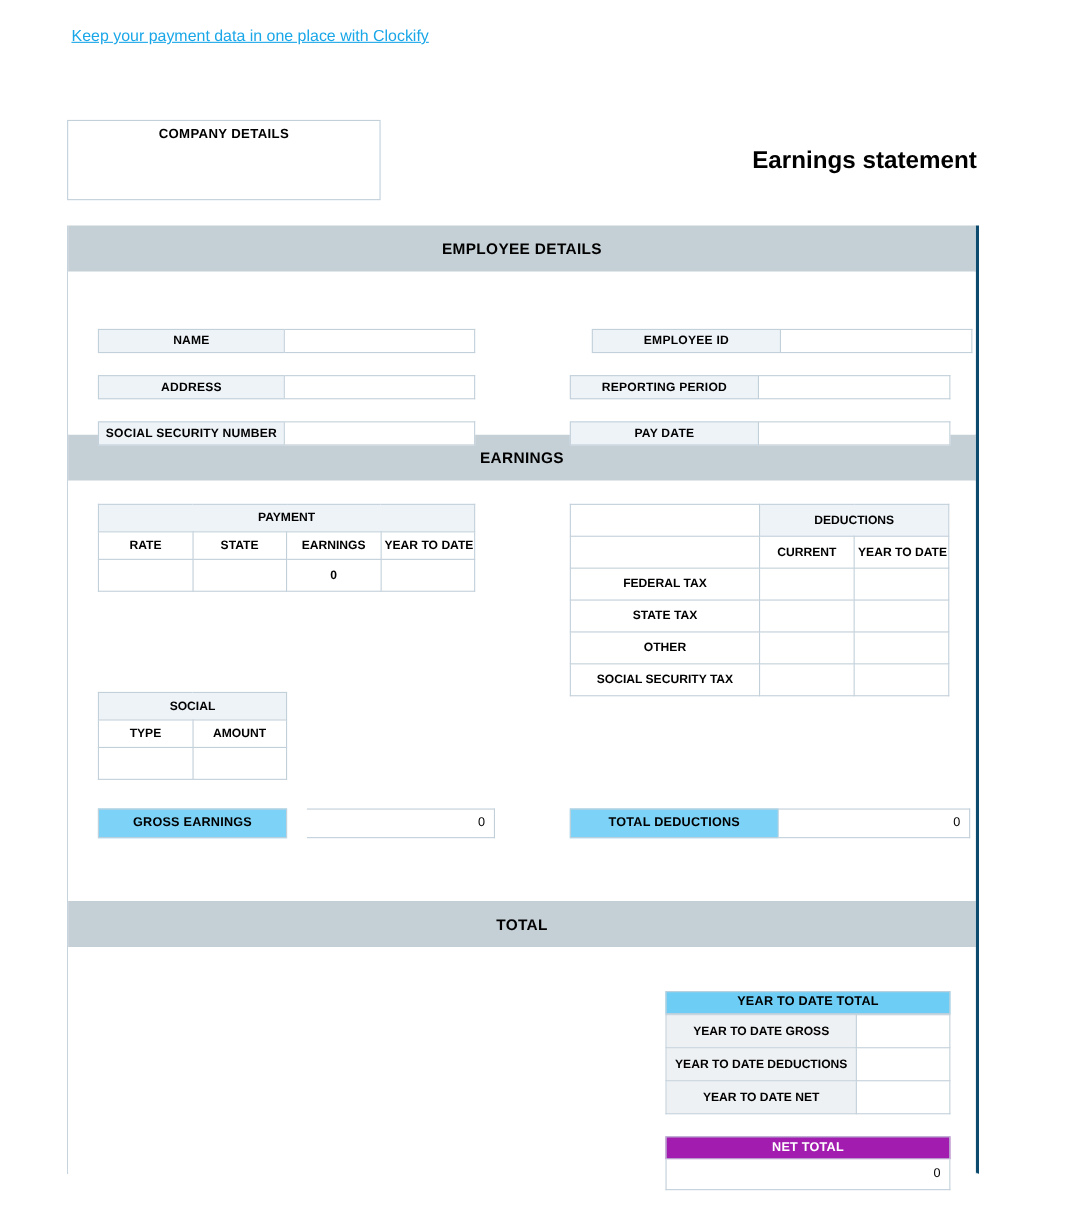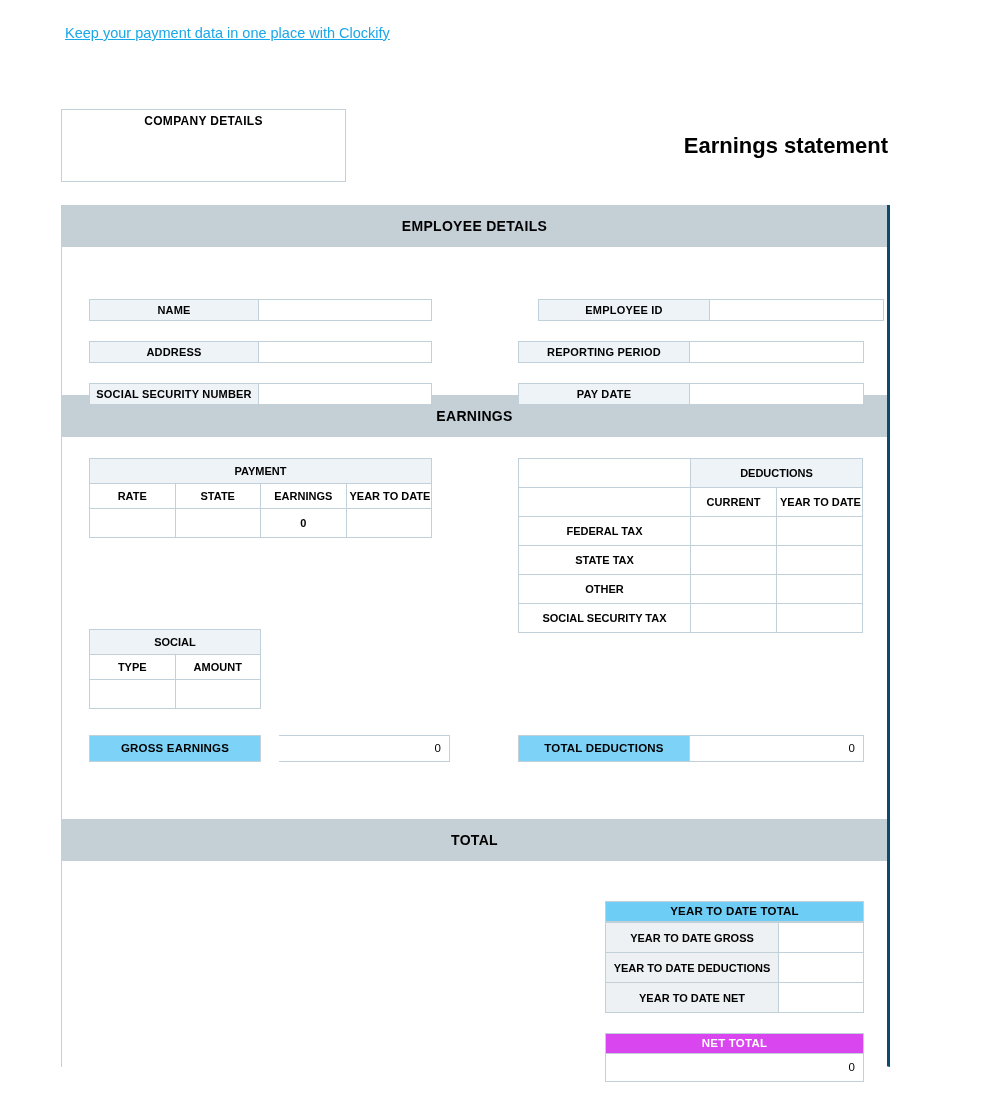--- a/index.html
+++ b/index.html
@@ -219,21 +219,21 @@
   table.ytd td.amt { background: #ffffff; }
 
   
   .net-block {
     position: absolute;
     left: 543px;
     top: 772px;
     width: 259px;
   }
   .net-head {
-    background: #d946ef;
+    background: #a21caf;
     border: 1px solid #c2d0da;
     box-sizing: border-box;
     height: 21px;
     line-height: 19px;
     text-align: center;
     font-size: 11.5px;
     font-weight: bold;
     color: #ffffff;
     letter-spacing: .2px;
   }
@@ -372,21 +372,21 @@
       </tr>
     </tbody>
       </table>
 
     <div class="total-row" style="left:27px; top:298px;gap:18px;">
       <div class="total-label" style="width:172px;">GROSS EARNINGS</div>
       <div class="total-value" style="width:171px;">0</div>
     </div>
 
     <div class="total-row" style="left:456px; top:298px;">
-      <div class="total-label" style="width:172px;">TOTAL DEDUCTIONS</div>
+      <div class="total-label" style="width:190px;">TOTAL DEDUCTIONS</div>
       <div class="total-value" style="width:174px;">0</div>
     </div>
   </div>
 
   <div class="band">TOTAL</div>
 
   <div class="section-body" style="height:246px;">
 
     <div class="ytd-block" style="left:543px; top:40px;">
       <div class="ytd-head">YEAR TO DATE TOTAL</div>

